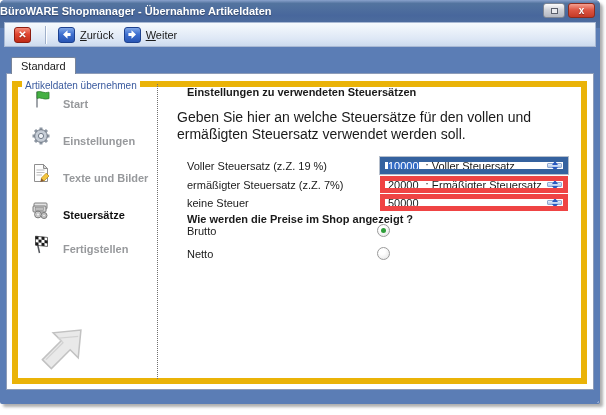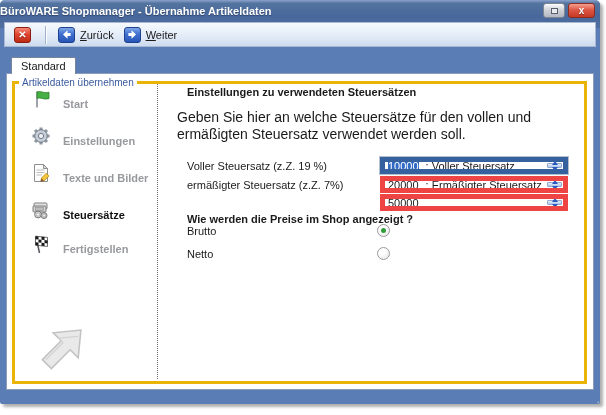--- a/index.html
+++ b/index.html
@@ -65,21 +65,21 @@
     position:absolute; left:11px; top:57px; height:17px; padding:0 9px;
     background:#fff; border:1px solid #788499; border-bottom:none;
     border-radius:2px 2px 0 0; line-height:16px; z-index:3;
   }
   .panel {
     position:absolute; left:6px; right:6px; top:73px; bottom:14px;
     background:#fff; border:1px solid #8d9cb8; z-index:2;
   }
   .groupbox {
     position:absolute; left:5px; top:7px; right:6px; bottom:5px;
-    border:3px solid #eab308;
+    border:6px solid #eab308;
   }
   .groupbox-label {
     position:absolute; top:-7px; left:4px; background:#fff; padding:0 3px;
     color:#3a5a9e; font-size:10px; line-height:12px; white-space:nowrap;
   }
   
   .side-item {
     position:absolute; left:23px; width:126px; height:26px;
     display:flex; align-items:flex-end; gap:11px;
     font-weight:bold; color:#97999c; cursor:default;
@@ -258,20 +258,21 @@
       <span class="spin"><span class="up"></span><span class="dn"></span></span>
     </div>
 
     <div class="frow-label" style="top:103px">ermäßigter Steuersatz (z.Z. 7%)</div>
     <div class="field" style="top:102px">
       <span>20000</span>
       <span class="suffix">: Ermäßigter Steuersatz</span>
       <span class="spin"><span class="up"></span><span class="dn"></span></span>
     </div>
 
+    <div class="frow-label" style="top:121px">keine Steuer</div>
     <div class="field" style="top:120px">
       <span>50000</span>
       <span class="spin"><span class="up"></span><span class="dn"></span></span>
     </div>
 
     <div class="question">Wie werden die Preise im Shop angezeigt ?</div>
 
     <div class="opt-label" style="top:150px">Brutto</div>
     <div class="radio checked" style="top:150px"></div>
 

